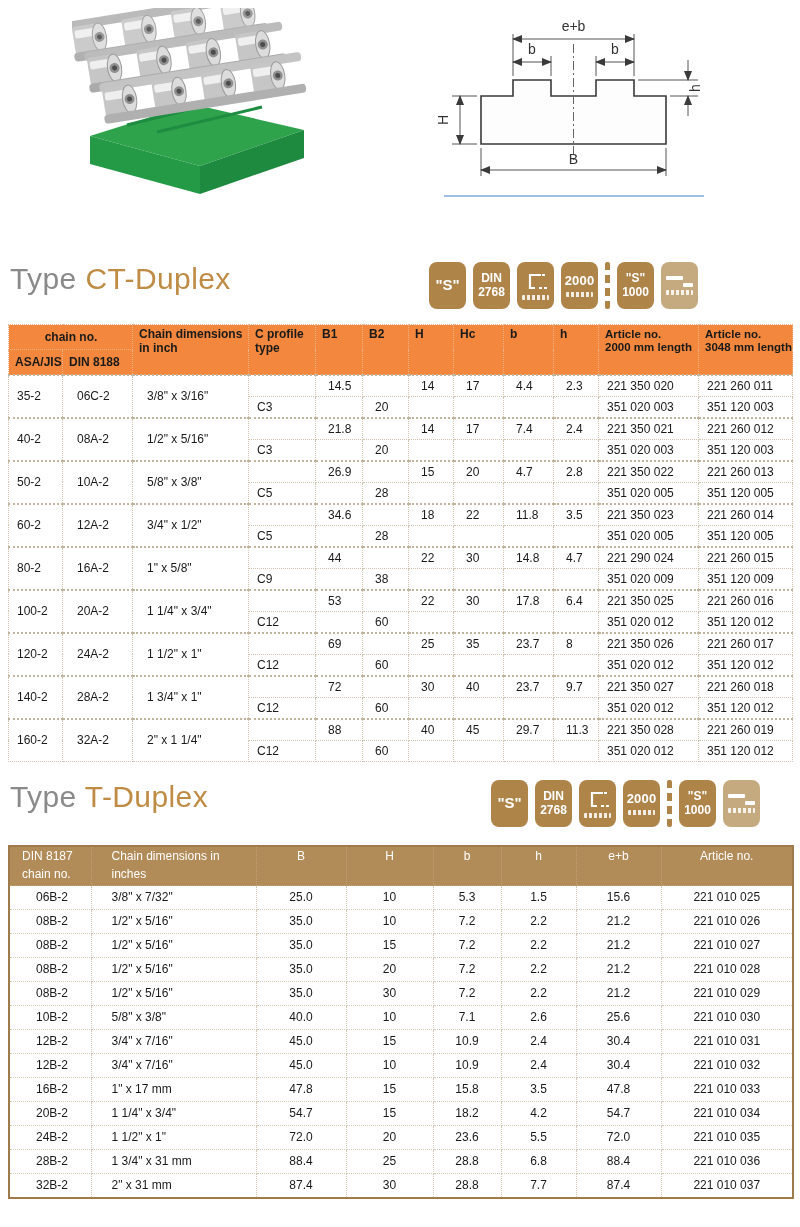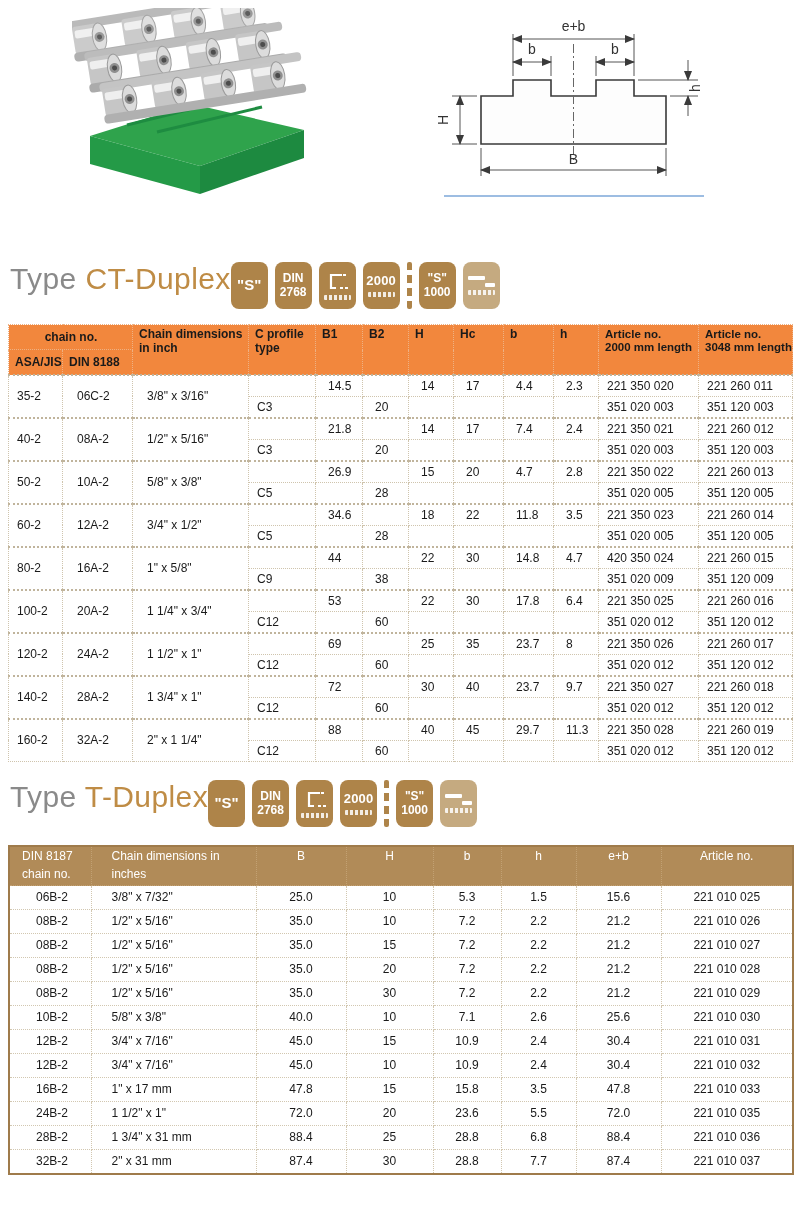--- a/index.html
+++ b/index.html
@@ -5,21 +5,21 @@
   html,body{margin:0;padding:0;background:#fff;}
   .page{position:relative;width:800px;height:1227px;background:#fff;overflow:hidden;
         font-family:"Liberation Sans",sans-serif;color:#1a1a1a;}
 
   
   .photo{position:absolute;left:72px;top:8px;width:240px;height:188px;}
   .diagram{position:absolute;left:436px;top:4px;width:278px;height:202px;}
 
   
   .section-head{position:absolute;left:10px;width:782px;display:flex;
-                justify-content:flex-start;align-items:flex-start;}
+                justify-content:space-between;align-items:flex-start;}
   .head-ct{top:258px;}
   .head-t{top:776px;}
   h1.title{margin:0;font-size:30px;font-weight:400;color:#8a8a8a;letter-spacing:.4px;line-height:1.4;}
   .title .accent{color:var(--accent,#BF8C45);}
 
   
   .badges{display:flex;gap:7px;height:47px;margin-top:4px;}
   .head-ct .badges{margin-right:94px;}
   .head-t .badges{margin-right:32px;}
   .badge{width:37px;border-radius:8px;background:var(--badge,#AE8449);color:#fff;
@@ -359,21 +359,21 @@
           <td rowspan="2">80-2</td>
           <td rowspan="2" class="ind">16A-2</td>
           <td rowspan="2" class="ind">1" x 5/8"</td>
           <td></td>
           <td class="num">44</td>
           <td></td>
           <td class="num">22</td>
           <td class="num">30</td>
           <td class="num">14.8</td>
           <td class="num">4.7</td>
-          <td>420 350 024</td>
+          <td>221 290 024</td>
           <td>221 260 015</td>
         </tr>
         <tr class="r2">
           <td>C9</td>
           <td></td>
           <td class="num">38</td>
           <td></td>
           <td></td>
           <td></td>
           <td></td>
@@ -645,20 +645,30 @@
           <td class="left">16B-2</td>
           <td class="left2">1" x 17 mm</td>
           <td>47.8</td>
           <td>15</td>
           <td>15.8</td>
           <td>3.5</td>
           <td>47.8</td>
           <td>221 010 033</td>
         </tr>
 
+        <tr>
+          <td class="left">20B-2</td>
+          <td class="left2">1 1/4" x 3/4"</td>
+          <td>54.7</td>
+          <td>15</td>
+          <td>18.2</td>
+          <td>4.2</td>
+          <td>54.7</td>
+          <td>221 010 034</td>
+        </tr>
 
         <tr>
           <td class="left">24B-2</td>
           <td class="left2">1 1/2" x 1"</td>
           <td>72.0</td>
           <td>20</td>
           <td>23.6</td>
           <td>5.5</td>
           <td>72.0</td>
           <td>221 010 035</td>

